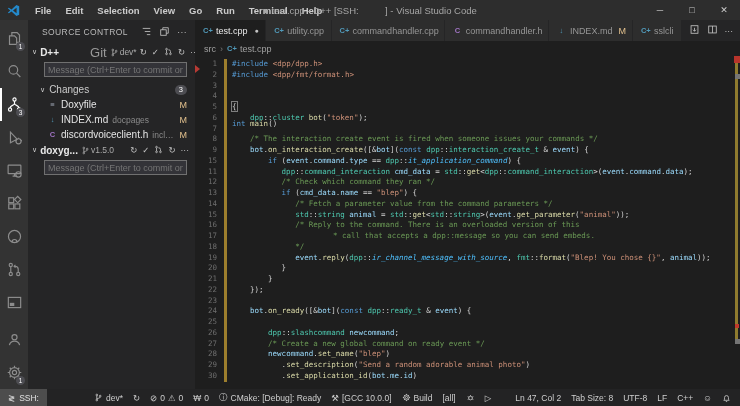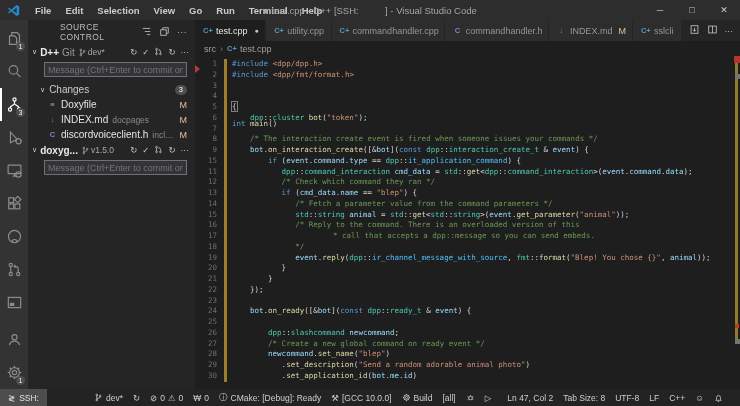--- a/index.html
+++ b/index.html
@@ -20,28 +20,28 @@
   .activitybar{width:28px;flex:0 0 28px;background:#333333;display:flex;flex-direction:column;padding-top:2px;}
   .ab-item{height:33px;display:flex;align-items:center;justify-content:center;position:relative;color:#8d8d8d;}
   .ab-item.active{color:#ffffff;box-shadow:inset 2px 0 0 #ffffff;}
   .ab-item svg{width:17px;height:17px;stroke:currentColor;fill:none;stroke-width:1.1;}
   .ab-badge{position:absolute;right:3px;bottom:4px;min-width:9px;height:9px;border-radius:5px;
     background:#4d4d52;color:#fff;font-size:6.5px;line-height:9px;text-align:center;padding:0 1px;}
   .ab-spacer{flex:1;}
   
   .sidebar{width:167px;flex:0 0 167px;background:#252526;color:#cccccc;font-size:10px;overflow:hidden;}
   .sb-header{height:24px;display:flex;align-items:center;padding:0 8px 0 14px;font-size:8.5px;
-    color:#bbbbbb;letter-spacing:.4px;margin-left:18px;}
+    color:#bbbbbb;letter-spacing:.4px;}
   .hdr-actions{margin-left:auto;display:flex;gap:7px;align-items:center;color:#c5c5c5;}
   svg.sm{width:11px;height:11px;stroke:currentColor;fill:none;stroke-width:1.2;}
   svg.xs{width:9px;height:9px;stroke:currentColor;fill:none;stroke-width:1.4;}
   .repo-row{height:16px;display:flex;align-items:center;padding:0 6px 0 4px;gap:3px;}
   .chev{font-size:7px;color:#cccccc;}
   .repo-name{font-weight:bold;color:#e8e8e8;}
-  .repo-meta{color:#9a9a9a;font-size:10px;}
+  .repo-meta{color:#9a9a9a;font-size:13px;margin-left:28px;}
   .repo-branch{display:flex;align-items:center;gap:1px;color:#a9a9a9;font-size:8.5px;}
   .repo-actions{margin-left:auto;display:flex;gap:5px;align-items:center;color:#c5c5c5;font-size:9px;}
   .msg-input{display:block;margin:2px 8px 5px 16px;height:15px;background:#333338;border:1px solid #707070;
     color:#9b9b9b;font-size:9px;padding:0 3px;font-family:"Liberation Sans",sans-serif;width:143px;}
   .changes-row{height:15px;display:flex;align-items:center;padding:0 8px 0 12px;gap:4px;}
   .badge{margin-left:auto;background:#4d4d52;border-radius:7px;font-size:7.5px;color:#ffffff;
     padding:0 4px;height:10px;line-height:10px;}
   .file-row{height:15px;display:flex;align-items:center;padding:0 8px 0 20px;gap:4px;}
   .fi{font-weight:bold;font-size:7.5px;width:9px;text-align:center;flex:0 0 9px;}
   .file-name{color:#e4e4e4;white-space:nowrap;}
@@ -65,38 +65,38 @@
   .code-line{display:flex;height:10.75px;}
   .ln{width:22px;flex:0 0 22px;text-align:right;color:#6e6e6e;}
   .gitbar{width:3px;flex:0 0 3px;background:#9c7e2d;margin-left:7px;}
   .lc{padding-left:5px;white-space:pre;color:#d4d4d4;}
   .tk-k{color:#569cd6;}
   .tk-t{color:#4ec9b0;}
   .tk-f{color:#dcdcaa;}
   .tk-s{color:#ce9178;}
   .tk-c{color:#6a9955;}
   .tk-v{color:#9cdcfe;}
-  .tk-e{color:#4fc1ff;}
+  .tk-e{color:#4fc1ff;font-style:italic;}
   .tk-p{color:#d4d4d4;}
   .tk-h{color:#d4d4d4;outline:1px solid #7f7f7f;}
   .del-marker{position:absolute;left:0;top:9px;width:0;height:0;
     border-left:5px solid #b73a34;border-top:4px solid transparent;border-bottom:4px solid transparent;}
   .ruler{position:absolute;right:0;top:0;width:8px;height:100%;}
   .ruler div{position:absolute;}
   .rl-ybar{right:2px;top:2px;width:3px;height:286px;background:#8f7b2e;}
   .rl-redtop{right:0;top:0;width:6px;height:7px;background:#b8342b;}
   .rl-grey1{right:0;top:18px;width:5px;height:5px;background:#757575;}
   .rl-reddot{right:1px;top:268px;width:4px;height:4px;background:#c0392b;}
   .rl-grey2{right:0;top:283px;width:5px;height:5px;background:#757575;}
   
   .statusbar{flex:0 0 17px;height:17px;background:#232324;display:flex;align-items:center;
     color:#cfcfcf;font-size:8.5px;}
   .sb-chip{background:#4d4d4d;height:100%;display:flex;align-items:center;padding:0 8px;gap:4px;color:#e0e0e0;}
   .sb-left{display:flex;align-items:center;margin-left:42px;}
-  .sb-right{margin-left:auto;display:flex;align-items:flex-end;padding-right:12px;}
+  .sb-right{margin-left:auto;display:flex;align-items:flex-end;padding-right:4px;}
   .sb-item{display:flex;align-items:center;gap:3px;padding:0 5px;white-space:nowrap;}
   .sb-ico{font-size:8.5px;display:inline-flex;align-items:center;}
 </style>
 </head>
 <body>
 
 <div class="window">
 
   <div class="titlebar">
     <svg class="logo" viewBox="0 0 16 16">

